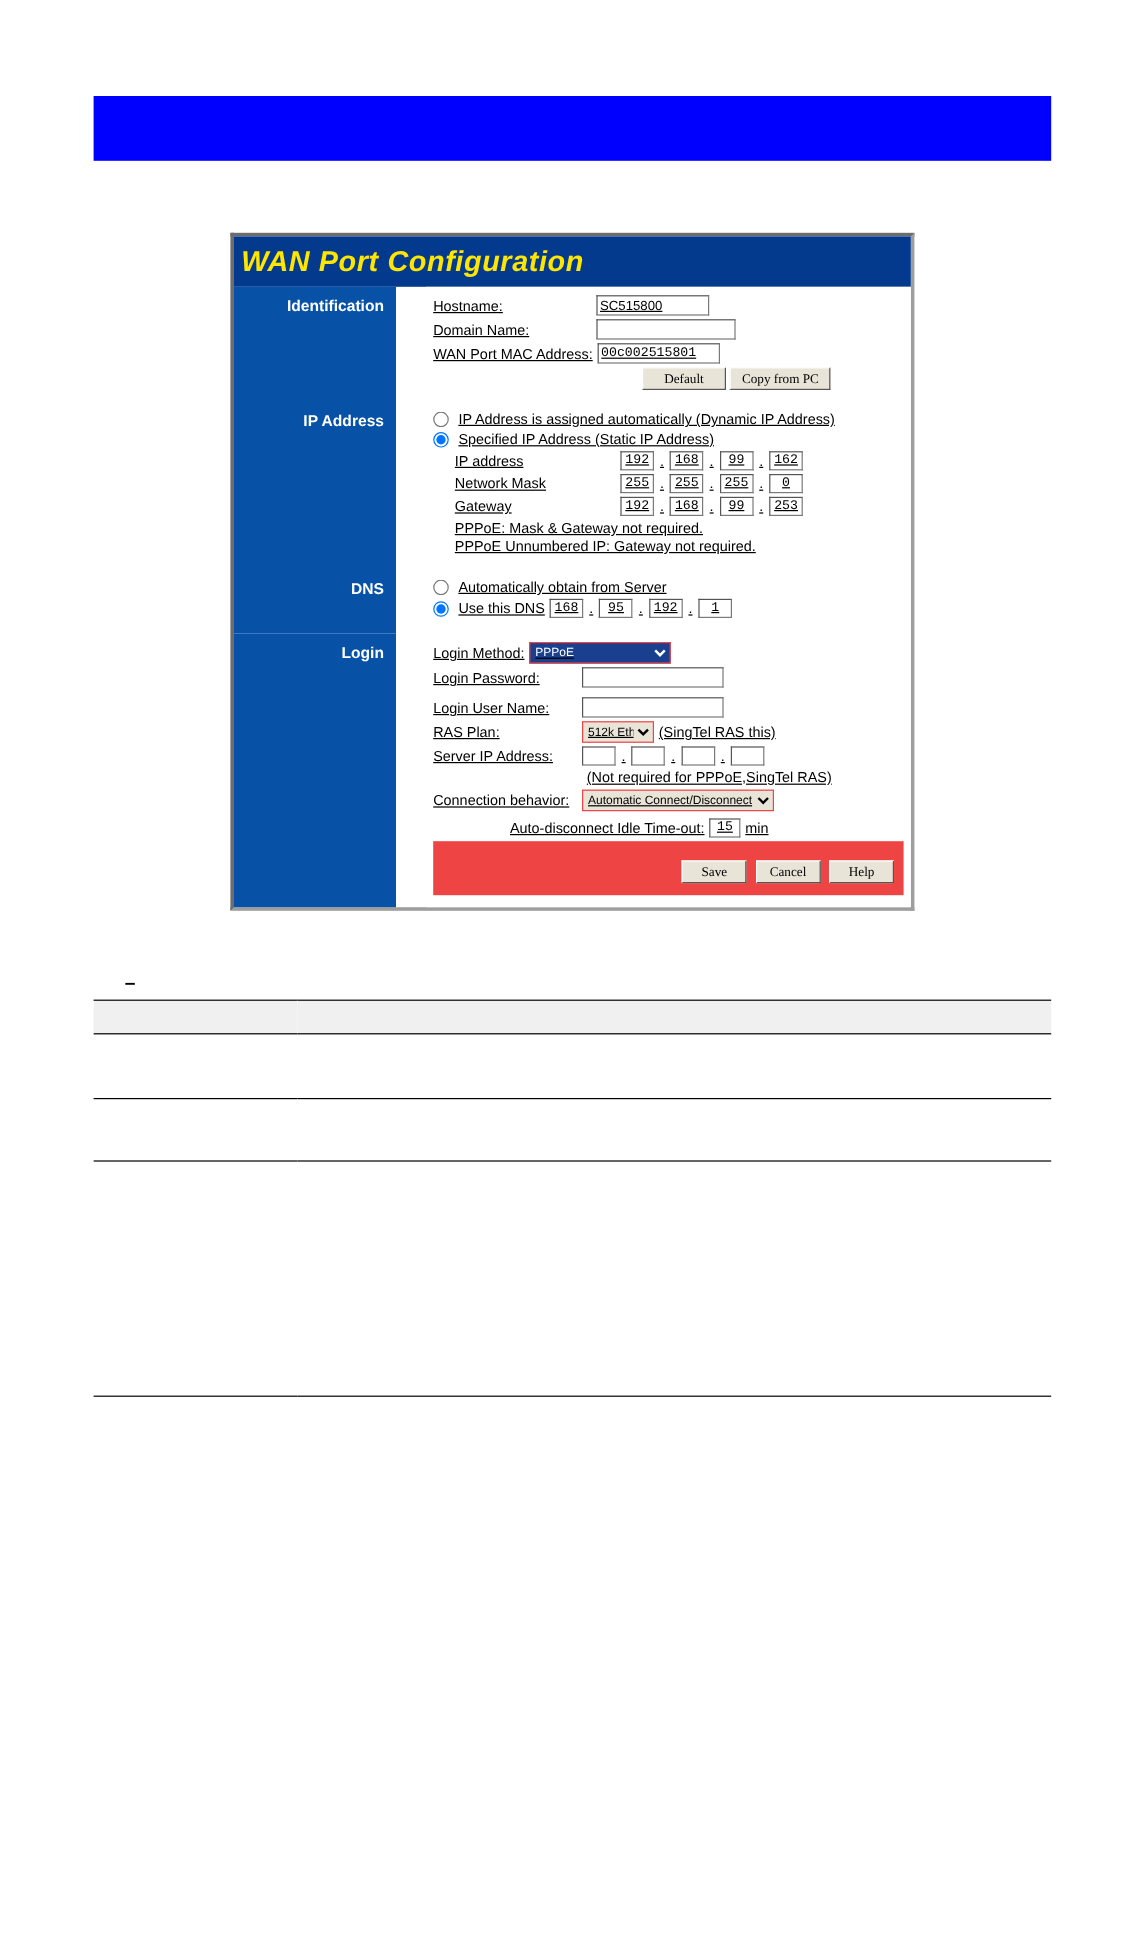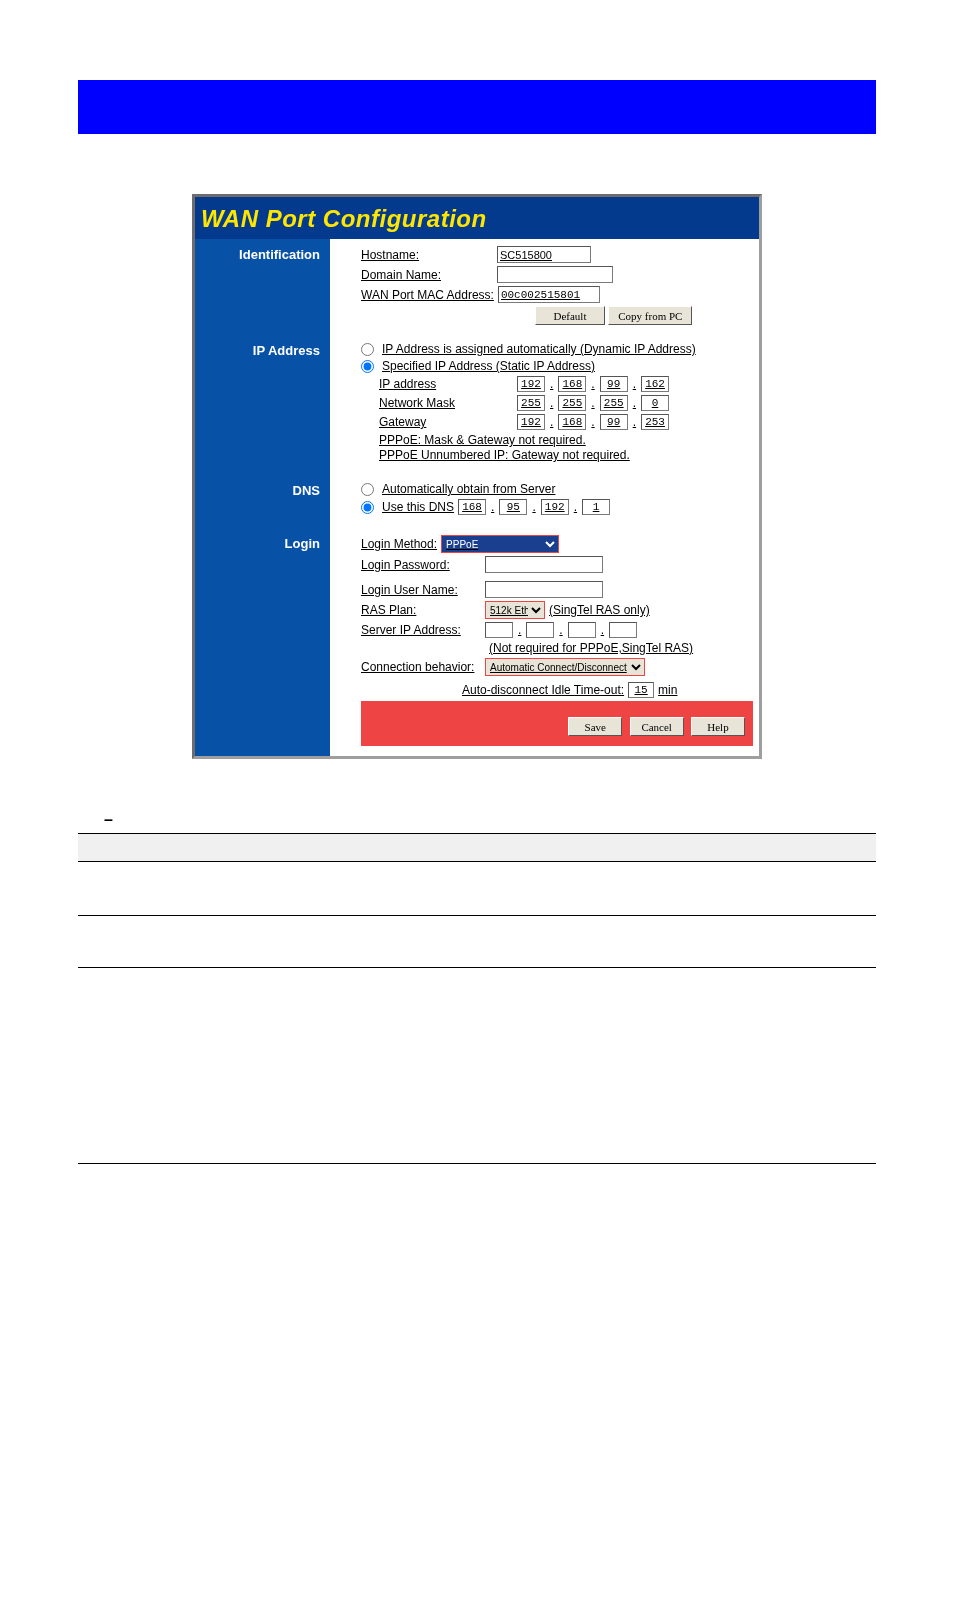--- a/index.html
+++ b/index.html
@@ -287,42 +287,42 @@
       </div>
       <div class="line" style="margin-top:8px">
         <span class="lbl" style="min-width:120px">Login User Name:</span>
         <input class="txt" style="width: 118px;" value="">
       </div>
       <div class="line">
         <span class="lbl" style="min-width:120px">RAS Plan:</span>
         <select class="sel" style="width:60px">
           <option>512k Ethernet</option>
         </select>
-        <span>(SingTel RAS only)</span>
+        <span>(SingTel RAS this)</span>
       </div>
       <div class="line">
         <span class="lbl" style="min-width:120px">Server IP Address:</span>
         <input class="oct" value="" style="">
           <span class="dot">.</span>
         <input class="oct" value="" style="">
           <span class="dot">.</span>
         <input class="oct" value="" style="">
           <span class="dot">.</span>
         <input class="oct" value="" style="">
       </div>
       <div class="line" style="margin-left:128px">
         <span>(Not required for PPPoE,SingTel RAS)</span>
       </div>
       <div class="line">
         <span class="lbl-conn">Connection behavior:</span>
         <select class="sel" style="width:160px">
           <option>Automatic Connect/Disconnect</option>
         </select>
       </div>
-      <div class="line" style="margin-left:101px;margin-top:6px">
+      <div class="line" style="margin-left:64px;margin-top:6px">
         <span>Auto-disconnect Idle Time-out:</span>
         <input class="oct" style="width: 26px;" value="15">
         <span>min</span>
       </div>
 
       <div class="footer-btns">
         <button class="wbtn">Save</button>
         <button class="wbtn">Cancel</button>
         <button class="wbtn">Help</button>
       </div>

